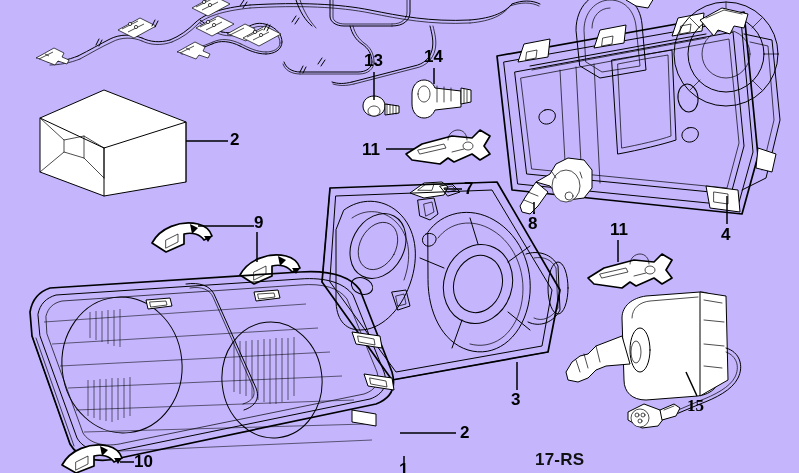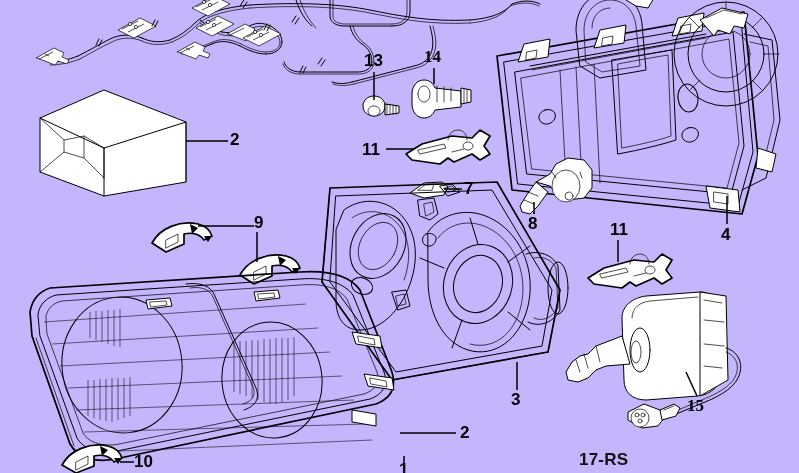--- a/index.html
+++ b/index.html
@@ -5,21 +5,21 @@
 <style>
   html,body{margin:0;padding:0;background:#ffffff;}
   body{width:799px;height:473px;overflow:hidden;
        font-family:"Liberation Sans", sans-serif;}
   #sheet{position:relative;width:799px;height:473px;background:#c4b5fd;}
   #art{position:absolute;left:0;top:0;width:799px;height:473px;}
   .lbl{position:absolute;font-family:"Liberation Sans", sans-serif;
        font-weight:bold;font-size:17px;color:#000;line-height:1;
        white-space:nowrap;}
   .code{position:absolute;font-family:"Liberation Sans", sans-serif;
-        font-weight:bold;font-size:17px;color:#111;letter-spacing:.2px;margin-left:44px;}
+        font-weight:bold;font-size:17px;color:#111;letter-spacing:.2px;}
 </style>
 </head>
 <body>
 
 <div id="sheet">
 
   <svg id="art" viewBox="0 0 799 473" xmlns="http://www.w3.org/2000/svg">
     <defs>
       <style>
         .s{fill:none;stroke:#000;stroke-width:1;stroke-linejoin:round;stroke-linecap:round;}
@@ -415,21 +415,21 @@
       <line class="ld" x1="618" y1="240" x2="618" y2="262"></line>
       <line class="ld" x1="517" y1="362" x2="517" y2="390"></line>
       <line class="ld" x1="686" y1="372" x2="697" y2="396"></line>
       <line class="ld" x1="400" y1="433" x2="456" y2="433"></line>
       <line class="ld" x1="120" y1="462" x2="134" y2="462"></line>
       <line class="ld" x1="404" y1="456" x2="404" y2="466"></line>
     </g>
   </svg>
 
   <div class="lbl" style="left:364px;top:52px;">13</div>
-  <div class="lbl" style="left:424px;top:48px;font-family:Liberation Serif, serif;">14</div>
+  <div class="lbl" style="left:424px;top:48px;">14</div>
   <div class="lbl" style="left:362px;top:141px;">11</div>
   <div class="lbl" style="left:464px;top:180px;">7</div>
   <div class="lbl" style="left:230px;top:131px;">2</div>
   <div class="lbl" style="left:254px;top:214px;">9</div>
   <div class="lbl" style="left:528px;top:215px;">8</div>
   <div class="lbl" style="left:721px;top:226px;">4</div>
   <div class="lbl" style="left:610px;top:221px;">11</div>
   <div class="lbl" style="left:511px;top:391px;">3</div>
   <div class="lbl" style="left:687px;top:397px;font-family:Liberation Serif, serif;">15</div>
   <div class="lbl" style="left:460px;top:424px;">2</div>

